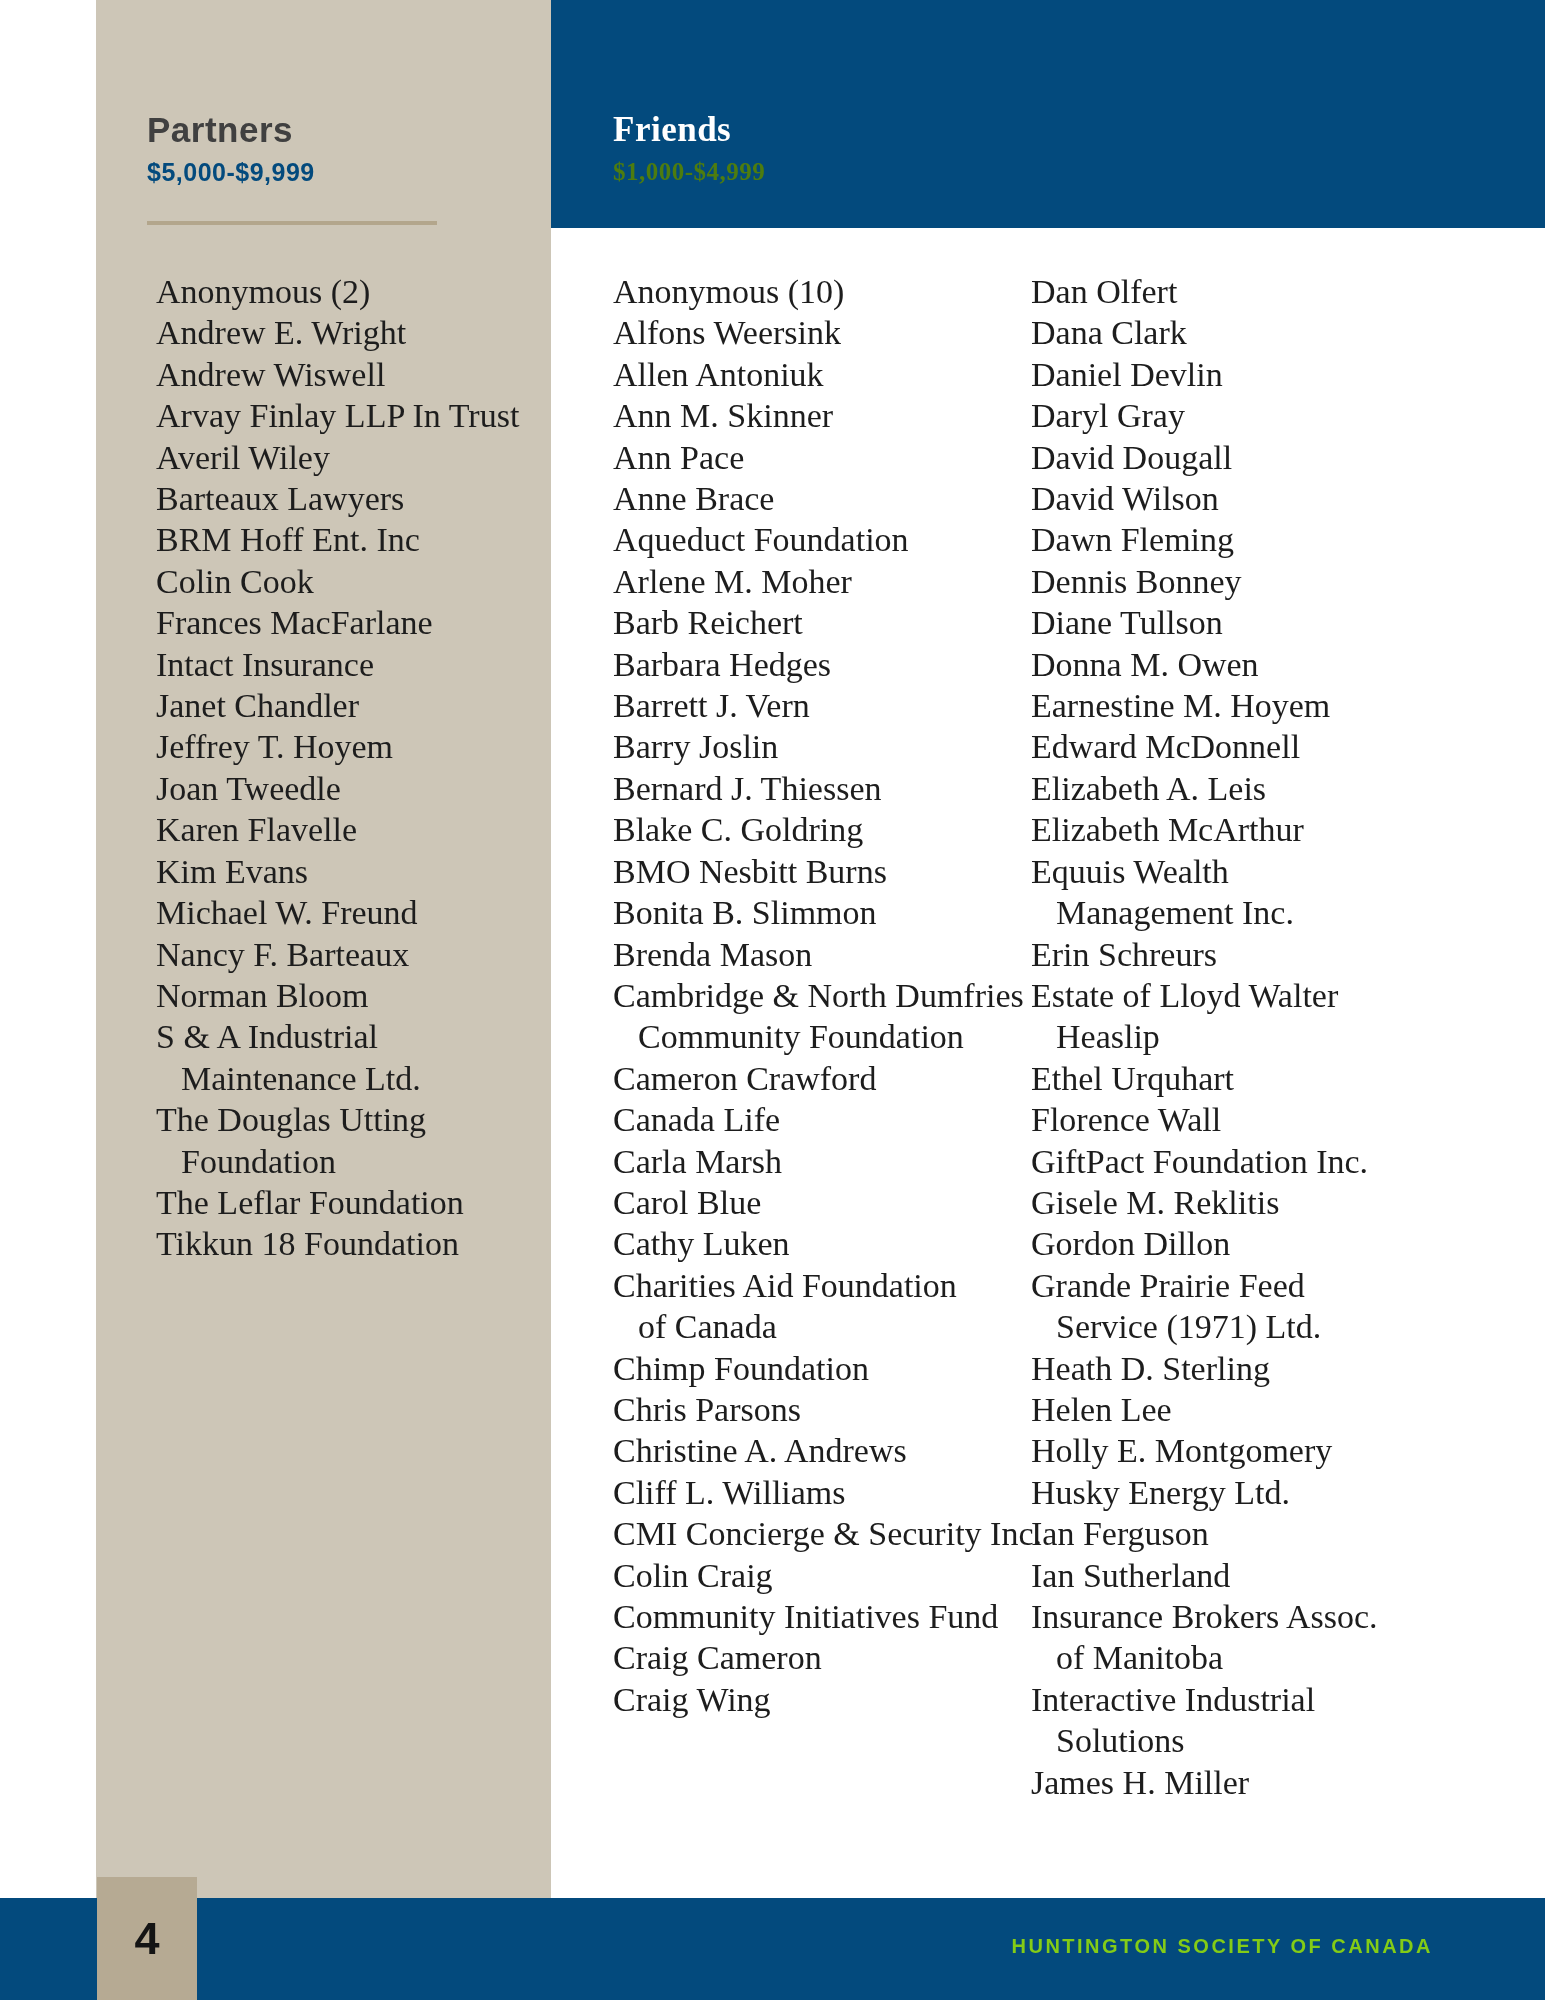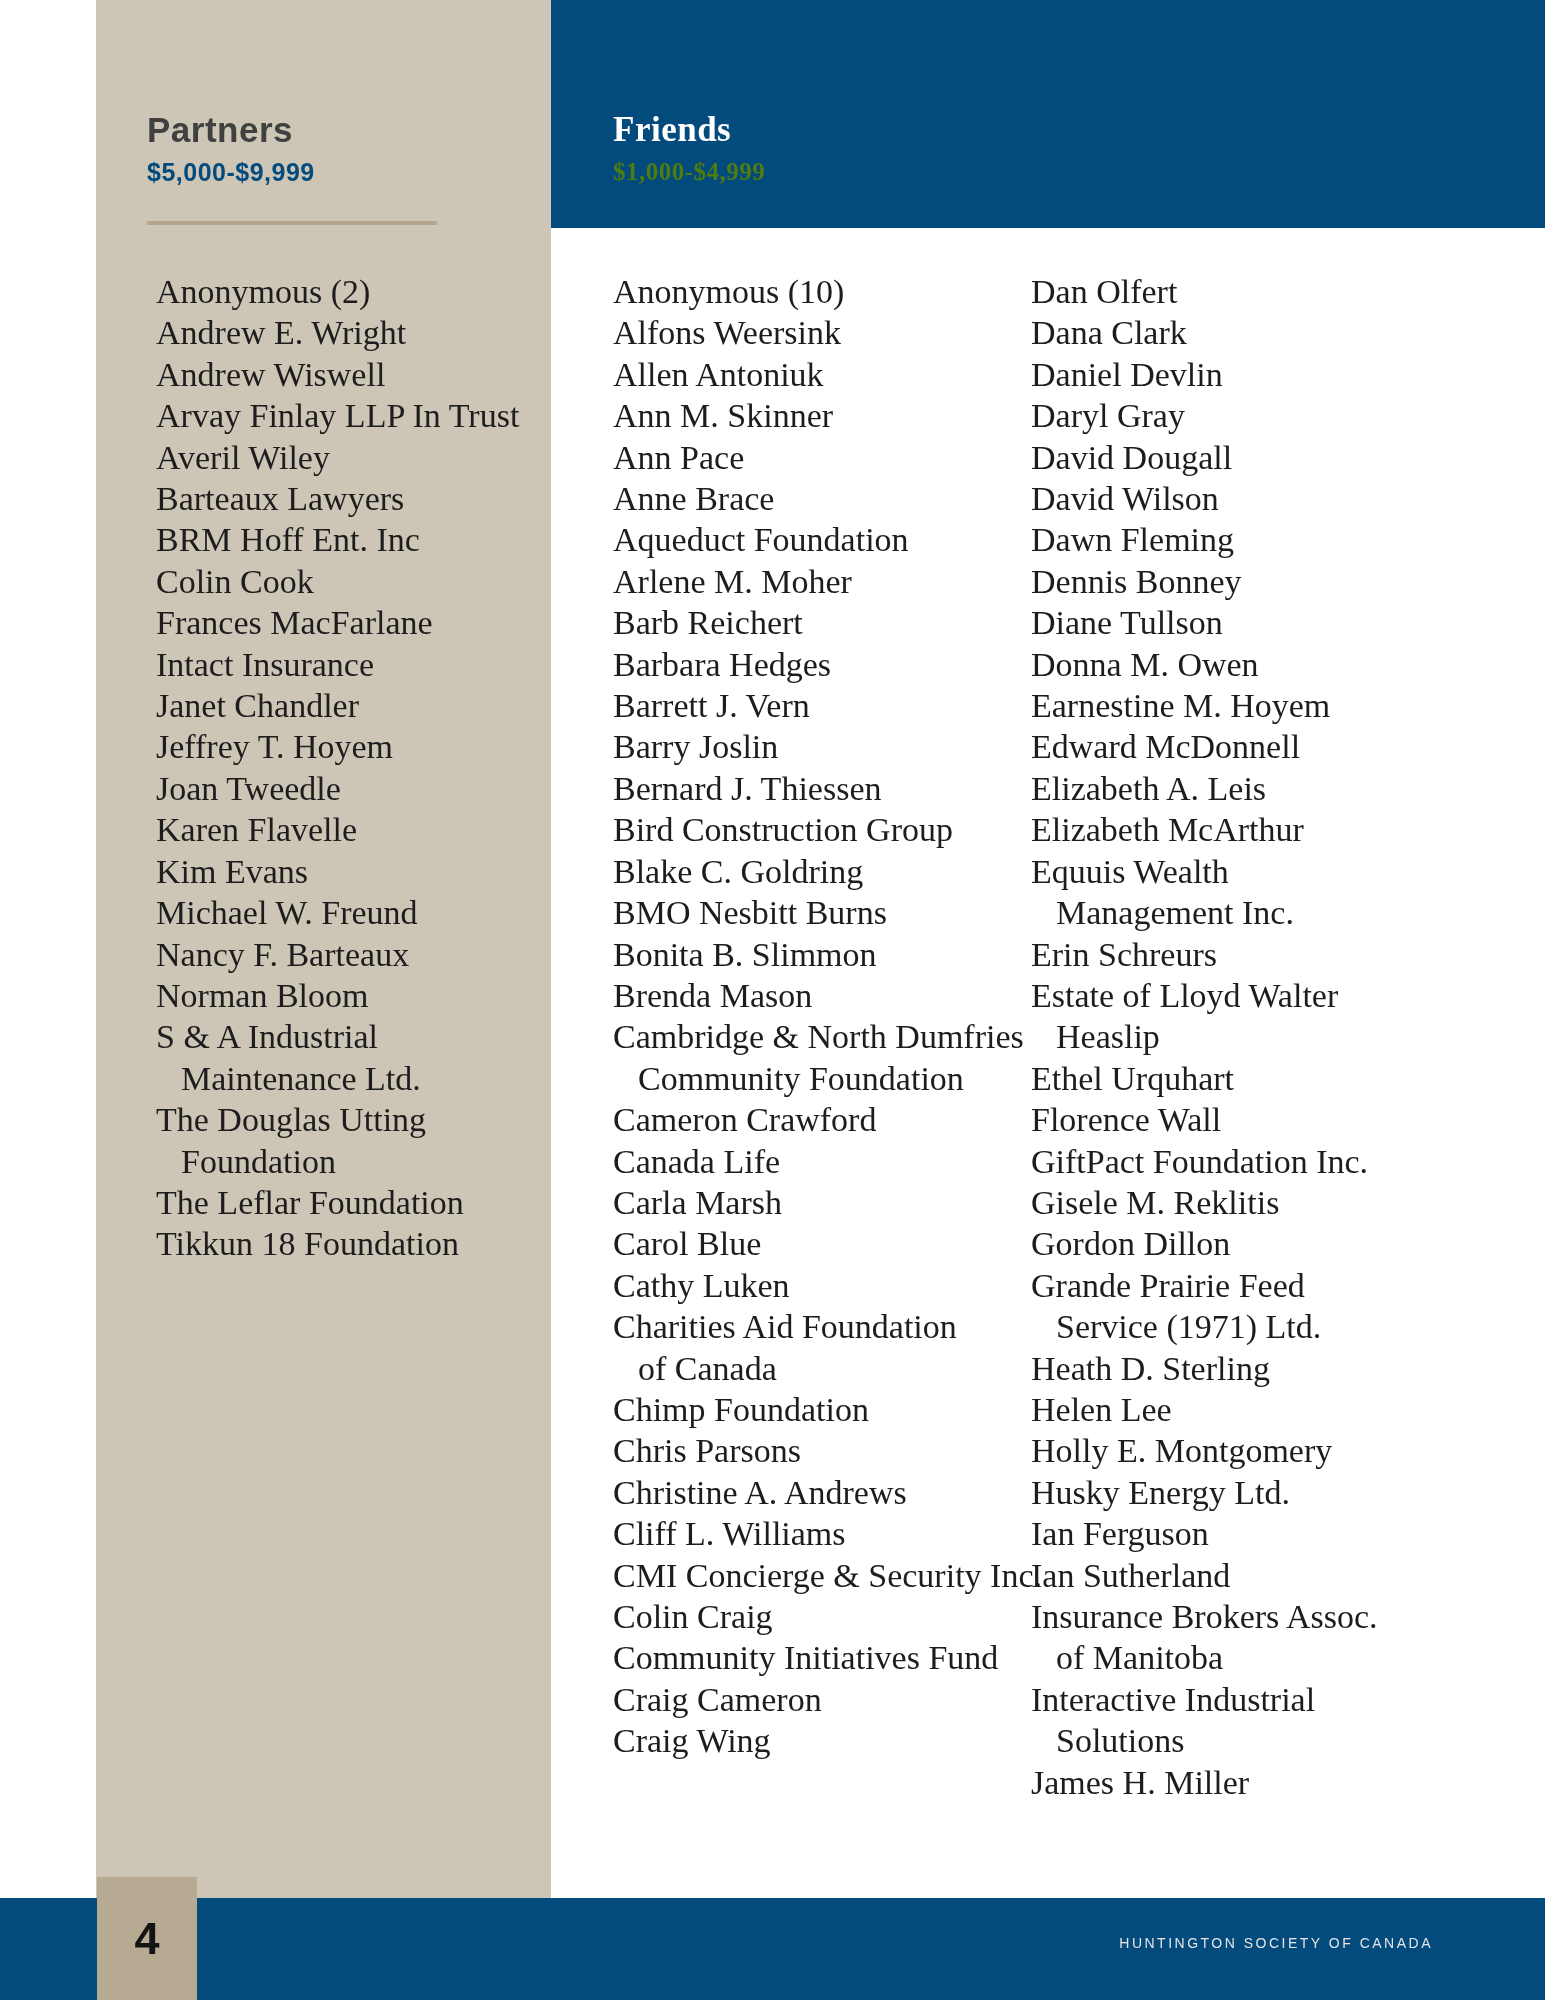--- a/index.html
+++ b/index.html
@@ -45,22 +45,22 @@
   .donor-list.friends-2 { left: 1031px; }
   .donor-line { white-space: nowrap; }
   .donor-line.cont { padding-left: 25px; }
   .footer-band {
     position: absolute; left: 0; top: 1898px;
     width: 1545px; height: 102px;
     background: #034a7d;
   }
   .footer-org {
     position: absolute; right: 112px; top: 37px;
-    font-size: 14px; font-weight: 400; letter-spacing: 2.5px;
-    color: #e5e5e5;
+    font-size: 20px; font-weight: 700; letter-spacing: 2.5px;
+    color: #84cc16;
   }
   .page-num-box {
     position: absolute; left: 97px; top: 1877px;
     width: 100px; height: 123px;
     background: #b6aa93;
     text-align: center;
   }
   .page-num {
     display: inline-block; margin-top: 36px;
     font-size: 45px; font-weight: 700; color: #141414;
@@ -116,21 +116,20 @@
     <div class="donor-line">Ann M. Skinner</div>
     <div class="donor-line">Ann Pace</div>
     <div class="donor-line">Anne Brace</div>
     <div class="donor-line">Aqueduct Foundation</div>
     <div class="donor-line">Arlene M. Moher</div>
     <div class="donor-line">Barb Reichert</div>
     <div class="donor-line">Barbara Hedges</div>
     <div class="donor-line">Barrett J. Vern</div>
     <div class="donor-line">Barry Joslin</div>
     <div class="donor-line">Bernard J. Thiessen</div>
-    <div class="donor-line">Bird Construction Group</div>
     <div class="donor-line">Blake C. Goldring</div>
     <div class="donor-line">BMO Nesbitt Burns</div>
     <div class="donor-line">Bonita B. Slimmon</div>
     <div class="donor-line">Brenda Mason</div>
     <div class="donor-line">Cambridge &amp; North Dumfries</div>
     <div class="donor-line cont">Community Foundation</div>
     <div class="donor-line">Cameron Crawford</div>
     <div class="donor-line">Canada Life</div>
     <div class="donor-line">Carla Marsh</div>
     <div class="donor-line">Carol Blue</div>

